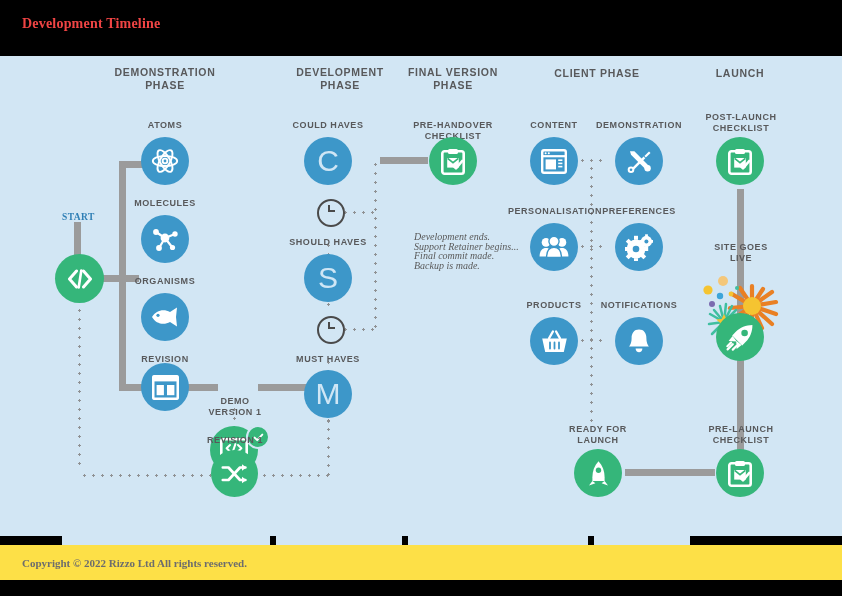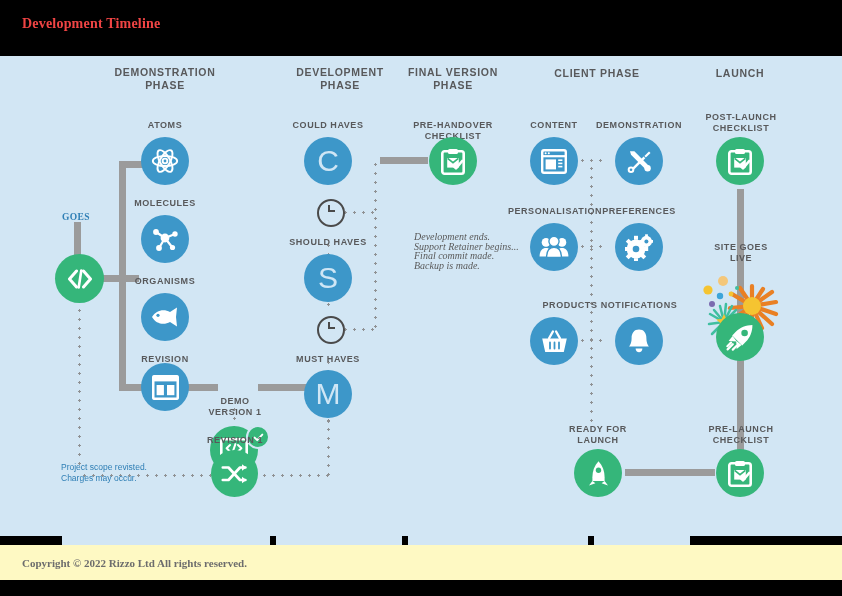--- a/index.html
+++ b/index.html
@@ -9,21 +9,21 @@
   
   .header{position:absolute;left:0;top:0;width:842px;height:56px;background:#000;}
   .header-title{position:absolute;left:22px;top:16px;font-family:"Liberation Serif",serif;
     font-size:14px;font-weight:700;color:#ef4444;letter-spacing:.2px;}
 
   
   .canvas{position:absolute;left:0;top:56px;width:842px;height:480px;background:#d2e6f4;}
   .tab-ext{position:absolute;height:9px;background:#d2e6f4;}
 
   
-  .footer{position:absolute;left:0;top:545px;width:842px;height:35px;background:#fef9c3;}
+  .footer{position:absolute;left:0;top:545px;width:842px;height:35px;background:#fde047;}
   .copyright{position:absolute;left:22px;top:12px;font-family:"Liberation Serif",serif;
     font-size:11px;font-weight:700;color:#6d6d6d;}
 
   
   .col-head{position:absolute;text-align:center;font-size:10.5px;font-weight:700;
     color:#58595b;letter-spacing:.7px;line-height:13px;}
 
   
   .node{position:absolute;border-radius:50%;display:flex;align-items:center;
     justify-content:center;}
@@ -133,21 +133,21 @@
     <div class="dots-v" style="left:374px;top:104px;height:172px;"></div>
 
     <div class="dots-h" style="left:578px;top:103px;width:28px;"></div>
     <div class="dots-h" style="left:578px;top:189px;width:28px;"></div>
     <div class="dots-h" style="left:578px;top:283px;width:28px;"></div>
     <div class="dots-v" style="left:590px;top:108px;height:260px;"></div>
 
     <div class="clock" style="left:317px;top:143px;"></div>
     <div class="clock" style="left:317px;top:260px;"></div>
 
-    <div class="start-label" style="left:62px;top:156px;">GOES</div>
+    <div class="start-label" style="left:62px;top:156px;">START</div>
     <div class="node green" style="left:55px;top:198px;width:49px;height:49px;">
       <svg width="26" height="20" viewBox="0 0 26 20">
         <path d="M9.5 2 L2.5 10 L9.5 18" fill="none" stroke="#fff" stroke-width="3" stroke-linecap="round" stroke-linejoin="round"></path>
         <path d="M16.5 2 L23.5 10 L16.5 18" fill="none" stroke="#fff" stroke-width="3" stroke-linecap="round" stroke-linejoin="round"></path>
         <path d="M14.3 1.5 L11.7 18.5" fill="none" stroke="#fff" stroke-width="2.6" stroke-linecap="round"></path>
       </svg>
     </div>
 
     <div class="node-label" style="left:120px;top:64px;width:90px;">ATOMS</div>
     <div class="node blue" style="left:141px;top:81px;width:48px;height:48px;">
@@ -210,24 +210,20 @@
     <div class="node-label" style="left:196px;top:379px;width:78px;">REVISION 1</div>
     <div class="node green" style="left:211px;top:394px;width:47px;height:47px;">
       <svg width="27" height="24" viewBox="0 0 27 24">
         <path d="M1.8 5.5 L7.5 5.5 L19 18 L24.4 18" fill="none" stroke="#fff" stroke-width="2.7" stroke-linecap="round" stroke-linejoin="round"></path>
         <path d="M1.8 18 L7.5 18 L19 5.5 L24.4 5.5" fill="none" stroke="#fff" stroke-width="2.7" stroke-linecap="round" stroke-linejoin="round"></path>
         <path d="M21 2.3 L25.4 5.5 L21 8.7 Z" fill="#fff"></path>
         <path d="M21 14.8 L25.4 18 L21 21.2 Z" fill="#fff"></path>
       </svg>
     </div>
 
-    <div class="note-blue" style="left:61px;top:406px;width:110px;">
-      <div>Project scope revisted.</div>
-      <div>Charges may occur.</div>
-    </div>
 
     <div class="node-label" style="left:278px;top:64px;width:100px;">COULD HAVES</div>
     <div class="node blue" style="left:304px;top:81px;width:48px;height:48px;">
       <span class="node-letter">C</span>
     </div>
 
     <div class="node-label" style="left:278px;top:181px;width:100px;">SHOULD HAVES</div>
     <div class="node blue" style="left:304px;top:198px;width:48px;height:48px;">
       <span class="node-letter">S</span>
     </div>
@@ -315,21 +311,21 @@
           <circle cx="21.4" cy="7.4" r="5.6"></circle>
           <rect x="20.1" y="0.3" width="2.8" height="3"></rect>
             <rect x="20.1" y="11.8" width="2.8" height="3"></rect>
           <rect x="14.4" y="6" width="3" height="2.8"></rect>
             <rect x="25.6" y="6" width="3" height="2.8"></rect>
         </g>
         <circle cx="21.4" cy="7.4" r="2" fill="#3d97c9"></circle>
       </svg>
     </div>
 
-    <div class="node-label" style="left:532px;top:244px;width:76px;">PRODUCTS</div>
+    <div class="node-label" style="left:516px;top:244px;width:76px;">PRODUCTS</div>
     <div class="node blue" style="left:530px;top:261px;width:48px;height:48px;">
       <svg width="27" height="25" viewBox="0 0 27 25">
         <path d="M8 9.4 L12 2.4 M19 9.4 L15 2.4" stroke="#fff" stroke-width="2.2" stroke-linecap="round"></path>
         <path d="M1.2 9.6 H25.8 L22.8 23 H4.2 Z" fill="#fff"></path>
         <path d="M9 13.4 V19.6 M13.5 13.4 V19.6 M18 13.4 V19.6" stroke="#3d97c9" stroke-width="1.8" stroke-linecap="round"></path>
       </svg>
     </div>
 
     <div class="node-label" style="left:592px;top:244px;width:94px;">NOTIFICATIONS</div>
     <div class="node blue" style="left:615px;top:261px;width:48px;height:48px;">

